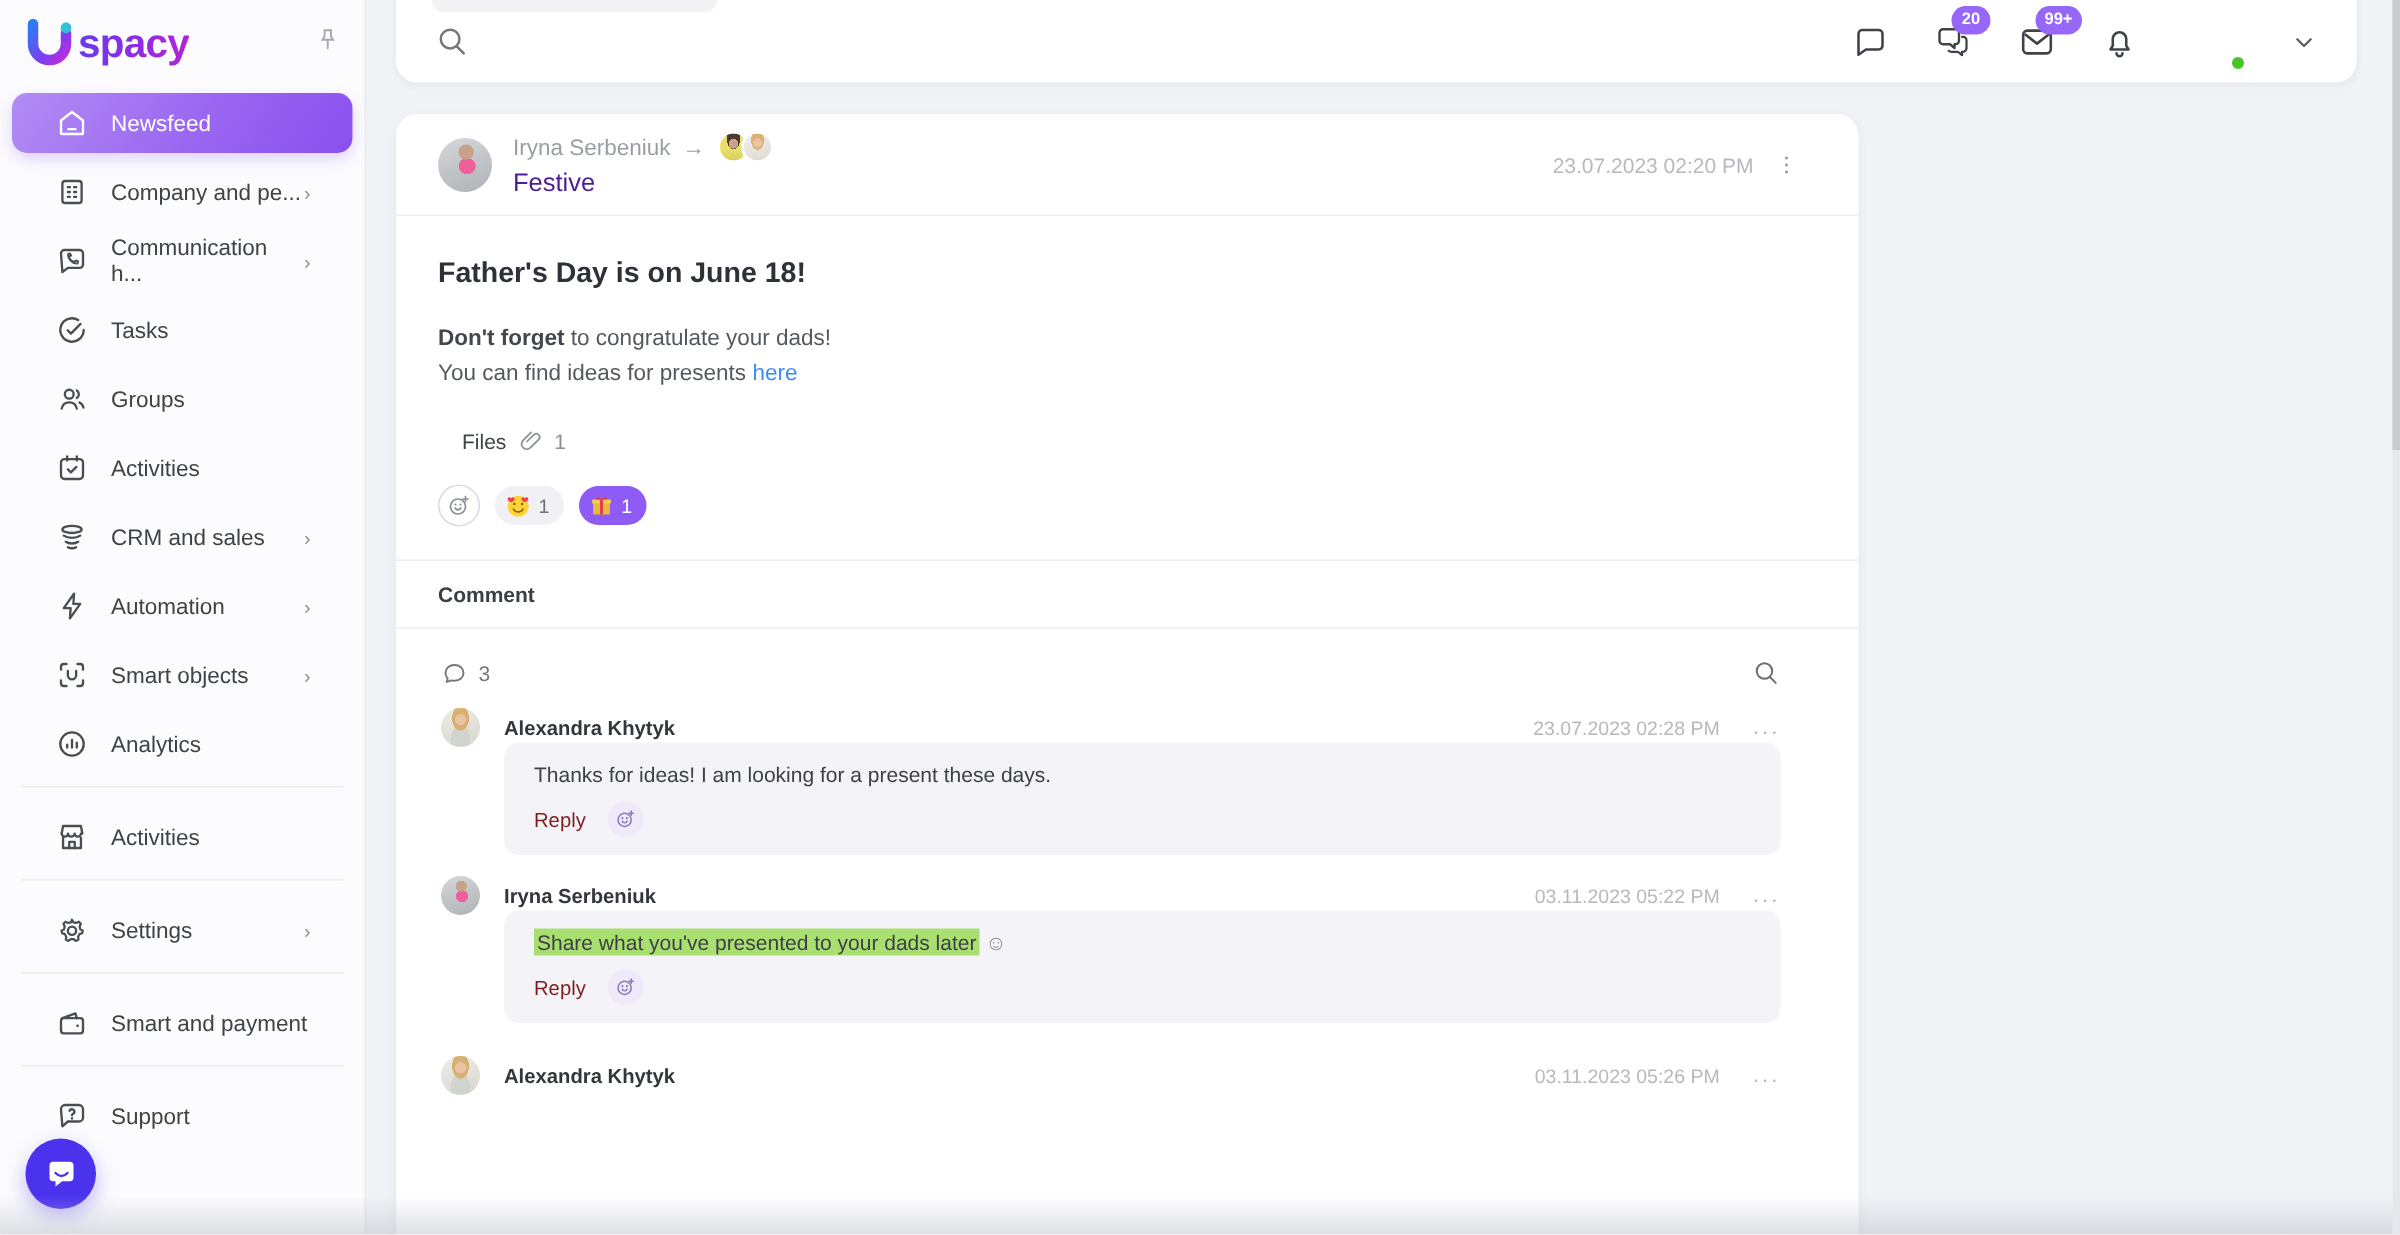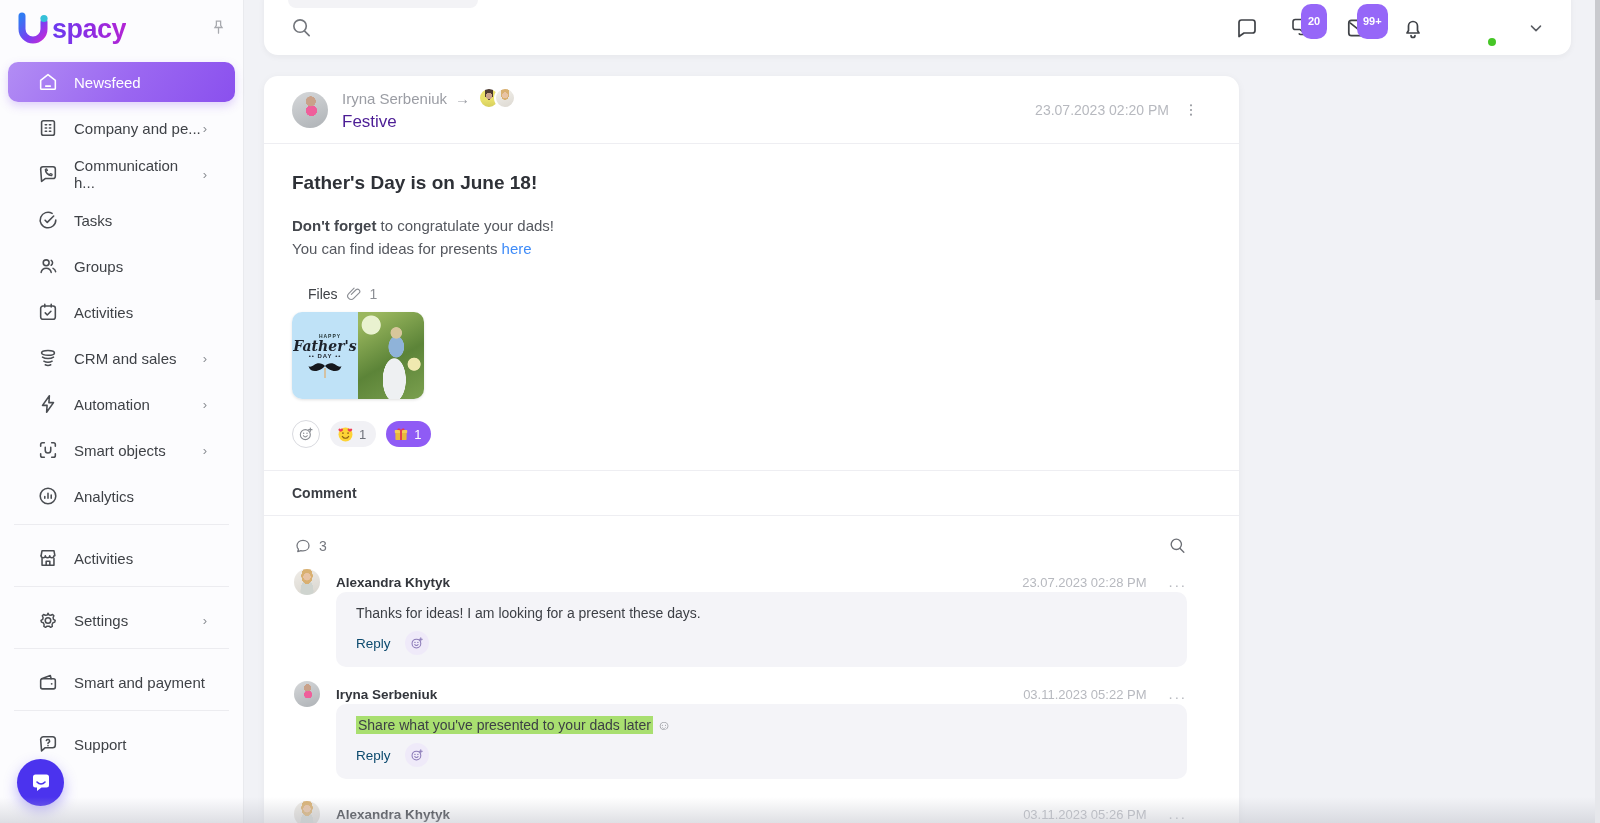--- a/index.html
+++ b/index.html
@@ -50,21 +50,21 @@
     position:absolute; left:264px; top:-14px; width:1307px; height:69px;
     background:#ffffff; border-radius:14px;
     box-shadow:0 2px 6px rgba(30,32,40,.05);
     display:flex; align-items:flex-end; z-index:2;
   }
   .topbar-inner { width:100%; height:55px; display:flex; align-items:center; padding:0 26px; }
   .tb-search { cursor:pointer; display:flex; }
   .tb-right { margin-left:auto; display:flex; align-items:center; gap:30px; }
   .tb-icon { position:relative; cursor:pointer; display:flex; }
   .tb-badge {
-    position:absolute; top:-11px; left:12px; min-width:26px; height:35px; padding:0 6px;
+    position:absolute; top:-11px; left:12px; min-width:26px; height:19px; padding:0 6px;
     background:#9667f8; color:#fff; font-size:11px; font-weight:bold;
     border-radius:10px; display:flex; align-items:center; justify-content:center;
   }
   .tb-avatar-wrap { position:relative; width:42px; height:42px; cursor:pointer; }
   .tb-avatar {
     width:42px; height:42px; border-radius:50%;
     background:
       radial-gradient(circle at 52% 26%, #c9a189 0 15%, transparent 16%),
       radial-gradient(ellipse at 54% 52%, #ef5f9b 0 20%, transparent 21%),
       radial-gradient(ellipse at 30% 70%, #f4f5f6 0 30%, transparent 31%),
@@ -179,21 +179,21 @@
   .c-date { font-size:13px; color:#b7b9bf; }
   .c-dots { color:#b7b9bf; font-size:15px; letter-spacing:2px; cursor:pointer; line-height:8px; }
   .c-bubble {
     margin-left:42px; margin-top:-3px; background:#f4f4f8; border-radius:10px;
     padding:13px 20px 12px 20px;
   }
   .c-text { font-size:14px; color:#3c3f45; }
   .hl { background:#a9df70; padding:1px 2px; }
   .c-suffix { color:#8a8d93; font-size:14px; }
   .c-actions { display:flex; align-items:center; gap:14px; margin-top:10px; }
-  .c-reply { font-size:13.5px; color:#0c4a6e; cursor:pointer; }
+  .c-reply { font-size:13.5px; color:#7f1d1d; cursor:pointer; }
   .c-smile {
     width:24px; height:24px; border-radius:50%; background:#efeaf9;
     display:flex; align-items:center; justify-content:center; cursor:pointer;
   }
   
   .top-ghost {
     position:absolute; left:288px; top:0; width:190px; height:8px;
     background:#f3f3f6; border-radius:0 0 10px 10px; z-index:4;
   }
   .bottom-fade {
@@ -492,33 +492,20 @@
   </div>
 
   <div class="files-row">
     <span class="files-label">Files</span>
     <svg width="16" height="16" viewBox="0 0 24 24" fill="none" stroke="#8b8e94" stroke-width="1.7" stroke-linecap="round">
         <path d="M8 12.5 15 5.6a3.4 3.4 0 0 1 4.8 4.8l-8.3 8.3a5.2 5.2 0 0 1-7.4-7.4l8-8"></path>
       </svg>
     <span class="files-count">1</span>
   </div>
 
-  <div class="thumb">
-    <div class="thumb-left">
-      <span class="t-happy">HAPPY</span>
-      <span class="t-fathers">Father's</span>
-      <span class="t-day">•• DAY ••</span>
-      <svg class="t-mustache" width="34" height="16" viewBox="0 0 34 16">
-        <path d="M17 4 C14 0.5 9 0.5 6 3 C3.5 5 1.5 5 0.5 4.2 C1.5 8.5 6 10 10 8.5 C13 7.5 15 6 17 4 Z" fill="#16181d"></path>
-        <path d="M17 4 C20 0.5 25 0.5 28 3 C30.5 5 32.5 5 33.5 4.2 C32.5 8.5 28 10 24 8.5 C21 7.5 19 6 17 4 Z" fill="#16181d"></path>
-        <rect x="16.2" y="6" width="1.6" height="10" fill="#d8b98e"></rect>
-      </svg>
-    </div>
-    <div class="thumb-right"></div>
-  </div>
 
   <div class="reactions">
     <span class="react-add">
       <svg width="16" height="16" viewBox="0 0 24 24" fill="none" stroke="#8b8e94" stroke-width="1.7" stroke-linecap="round">
           <circle cx="11" cy="13" r="7.5"></circle>
           <path d="M8.2 14.5c.7 1.2 1.7 1.8 2.8 1.8s2.1-.6 2.8-1.8"></path>
           <path d="M8.5 11h.01M13.5 11h.01" stroke-width="2.2"></path>
           <path d="M18.5 3v5M16 5.5h5"></path>
         </svg>
     </span>

